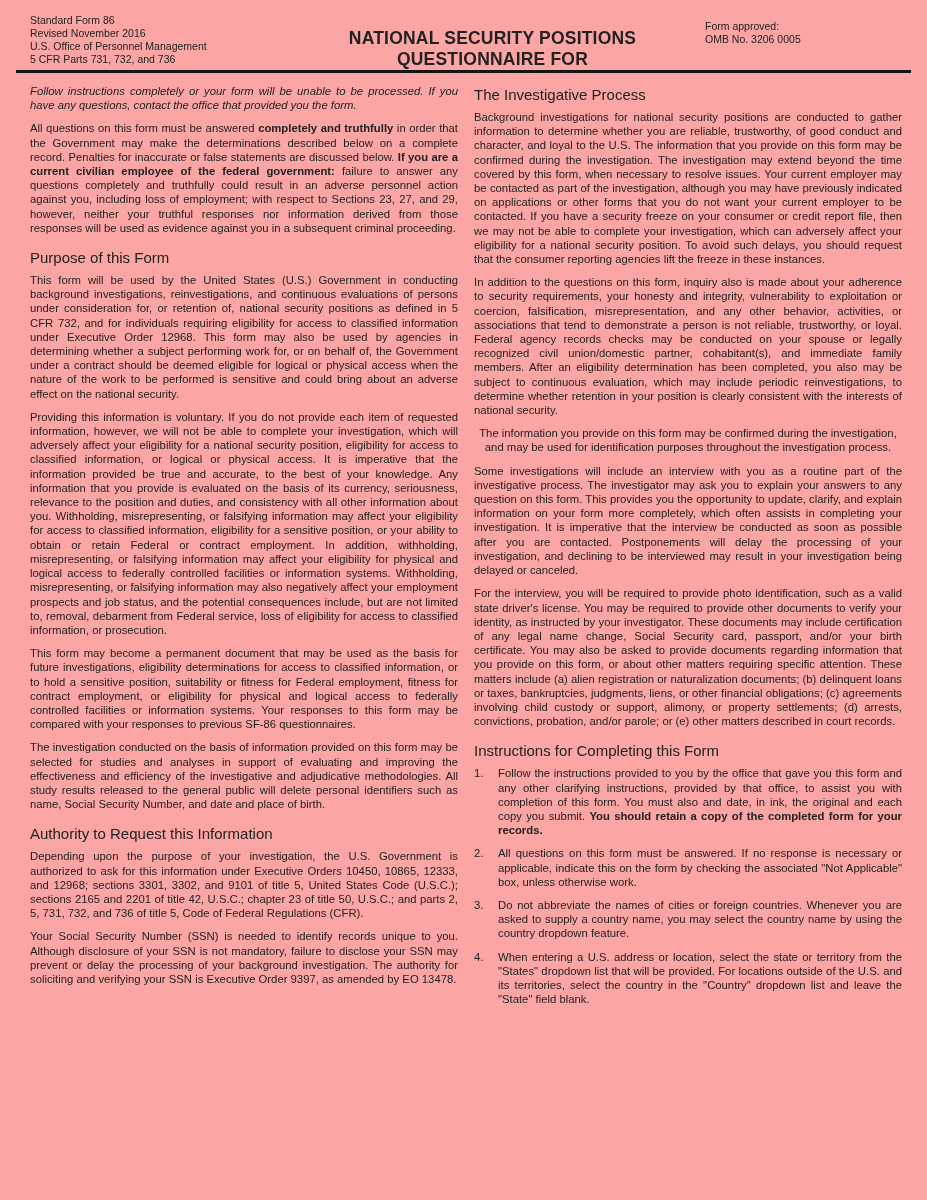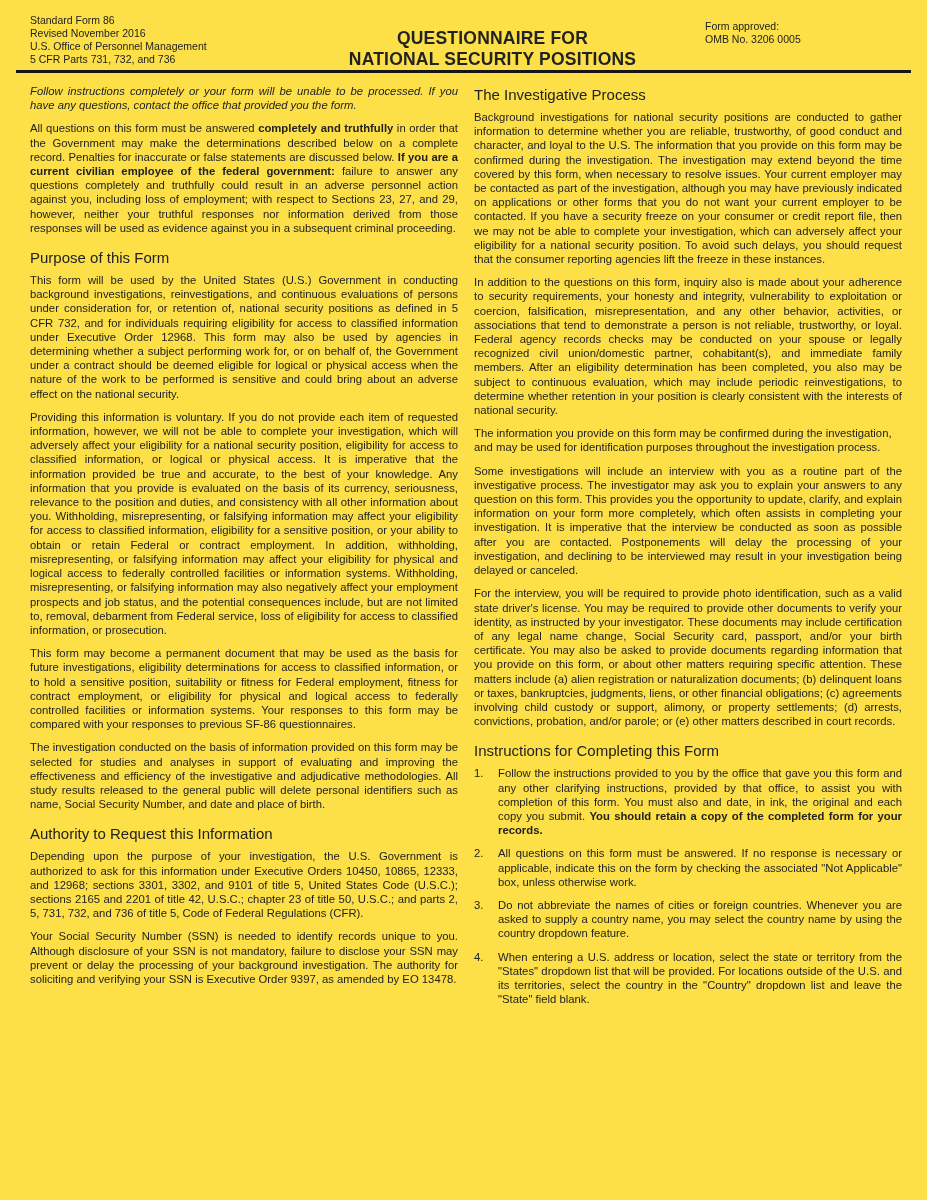--- a/index.html
+++ b/index.html
@@ -1,19 +1,19 @@
 <!DOCTYPE html>
 <html><head>
 <meta charset="utf-8">
 <style>
   html,body{margin:0;padding:0;background:#e8e8e8;}
   .page{
     position:relative;
     width:927px;height:1200px;
-    background:#fde047;
+    background:#fca5a5;
     font-family:"Liberation Sans","DejaVu Sans",sans-serif;
     color:#222;
     overflow:hidden;
     box-sizing:border-box;
   }
   
   .header{
     display:flex;
     justify-content:space-between;
     align-items:flex-start;
@@ -38,21 +38,21 @@
     box-sizing:border-box;
   }
   .col{width:428px;}
   .para{
     margin:0 0 9px 0;
     font-size:11.3px;
     line-height:14.2px;
     text-align:justify;
   }
   .para.italic{font-style:italic;}
-  .para.left{text-align:left;}
+  .para.left{text-align:center;}
   .sec-h{
     font-size:15px;
     font-weight:normal;
     margin:14px 0 6px 0;
     line-height:18px;
   }
   .col > .sec-h:first-child{margin-top:2px;}
   .b{font-weight:bold;}
   
   .li{
@@ -70,22 +70,22 @@
 <div class="page">
 
   <div class="header">
     <div class="hdr-left">
       <div>Standard Form 86</div>
       <div>Revised November 2016</div>
       <div>U.S. Office of Personnel Management</div>
       <div>5 CFR Parts 731, 732, and 736</div>
     </div>
     <div class="hdr-center">
+      <div>NATIONAL SECURITY POSITIONS</div>
       <div>QUESTIONNAIRE FOR</div>
-      <div>NATIONAL SECURITY POSITIONS</div>
     </div>
     <div class="hdr-right">
       <div>Form approved:</div>
       <div>OMB No. 3206 0005</div>
     </div>
   </div>
 
   <hr class="rule">
 
   <div class="content">

